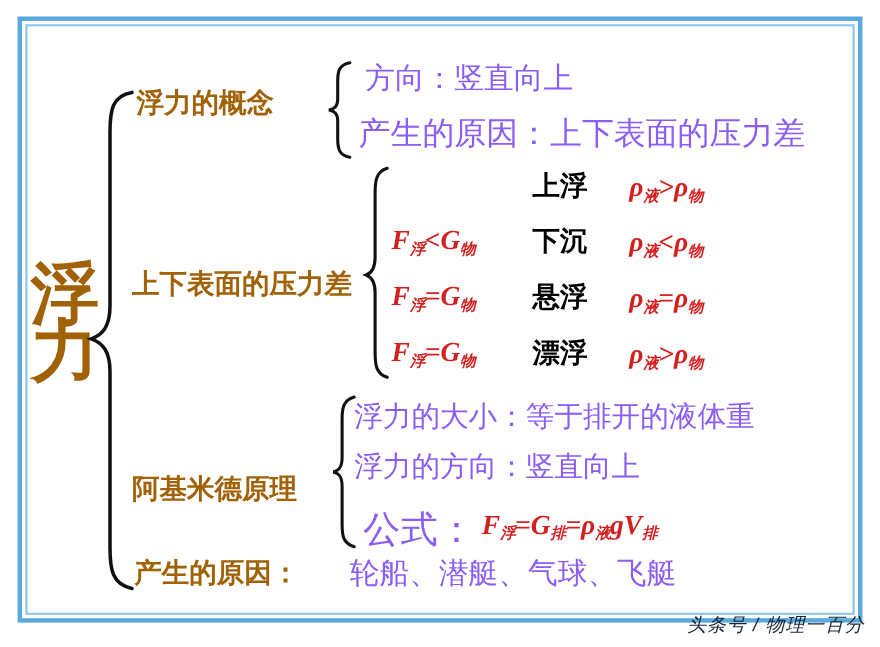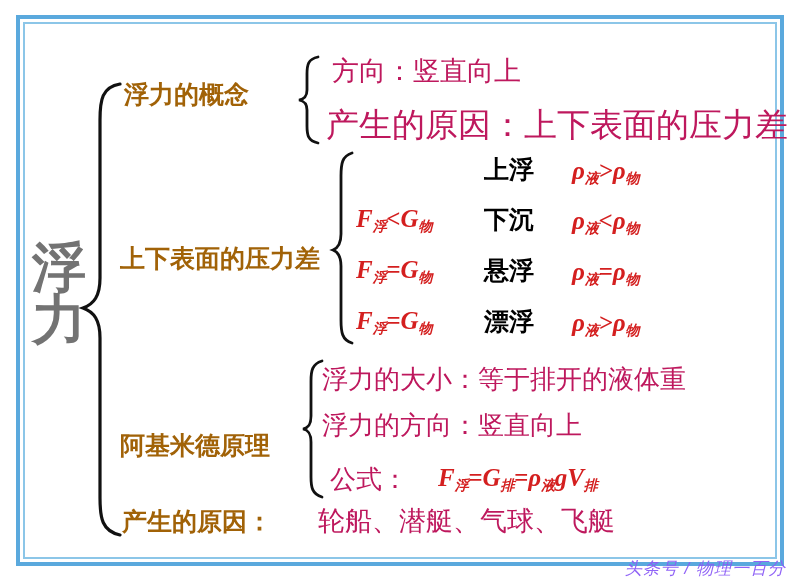--- a/index.html
+++ b/index.html
@@ -43,31 +43,31 @@
     pointer-events: none;
   }
 
   
   .tx {
     position: absolute;
     white-space: nowrap;
     line-height: 1;
   }
   .blue   { color: #a16207; font-family: "Liberation Sans", "DejaVu Sans", sans-serif; font-weight: 600; }
-  .black  { color: #be185d; font-family: Liberation Sans, sans-serif; }
+  .black  { color: #8b5cf6; font-family: Liberation Serif, serif; }
 
   .title-main {
     position: absolute;
     left: 28px;
     top: 242px;
     width: 62px;
-    color: #737373;
+    color: #a16207;
     font-family: "Liberation Serif", "DejaVu Serif", serif;
     font-weight: 700;
-    font-size: 54px;
+    font-size: 62px;
     line-height: 52px;
     text-align: center;
     letter-spacing: 0px;
   }
 
   
   .f {
     font-family: "Liberation Serif", "DejaVu Serif", serif;
     color: #d41f1f;
     font-weight: 700;
@@ -91,21 +91,21 @@
 
   
   .brace { position: absolute; }
   .brace svg { display: block; overflow: visible; }
 
   
   .watermark {
     position: absolute;
     right: 14px;
     bottom: 8px;
-    color: #8b5cf6;
+    color: #0f172a;
     font-family: "Liberation Sans", "DejaVu Sans", sans-serif;
     font-size: 17px;
     font-style: italic;
     letter-spacing: 1px;
     white-space: nowrap;
     opacity: 0.95;
   }
 </style>
 </head>
 <body>
@@ -125,21 +125,21 @@
 
   <div class="tx blue" style="left:124px; top:82px; font-size:25px;">浮力的概念</div>
 
   <div class="brace" style="left:296px; top:54px;">
     <svg width="26" height="92" viewBox="0 0 26 92">
       <path d="M22 3 C12 5, 11 11, 11 20 L11 36 C11 43, 8 45, 3 46 C8 47, 11 49, 11 56 L11 72 C11 81, 12 87, 22 89" fill="none" stroke="#111111" stroke-width="2.8" stroke-linecap="round"></path>
     </svg>
   </div>
 
   <div class="tx black" style="left:332px; top:58px; font-size:27px;">方向：竖直向上</div>
-  <div class="tx black" style="left:326px; top:108px; font-size:33px;">产生的原因：上下表面的压力差</div>
+  <div class="tx black" style="left:326px; top:108px; font-size:29px;">产生的原因：上下表面的压力差</div>
 
   <div class="tx blue" style="left:120px; top:246px; font-size:25px;">上下表面的压力差</div>
 
   <div class="brace" style="left:330px; top:150px;">
     <svg width="26" height="196" viewBox="0 0 26 196">
       <path d="M22 3 C12 6, 11 14, 11 26 L11 84 C11 94, 8 98, 3 100 C8 102, 11 106, 11 116 L11 170 C11 182, 12 190, 22 193" fill="none" stroke="#111111" stroke-width="2.8" stroke-linecap="round"></path>
     </svg>
   </div>
 
   <div class="tx cnword" style="left:484px; top:157px;">上浮</div>
@@ -175,21 +175,21 @@
 
   <div class="brace" style="left:300px; top:358px;">
     <svg width="26" height="142" viewBox="0 0 26 142">
       <path d="M22 3 C12 6, 11 13, 11 23 L11 58 C11 67, 8 70, 3 71 C8 72, 11 75, 11 84 L11 119 C11 129, 12 136, 22 139" fill="none" stroke="#111111" stroke-width="2.8" stroke-linecap="round"></path>
     </svg>
   </div>
 
   <div class="tx black" style="left:322px; top:366px; font-size:26px;">浮力的大小：等于排开的液体重</div>
   <div class="tx black" style="left:322px; top:412px; font-size:26px;">浮力的方向：竖直向上</div>
 
-  <div class="tx black" style="left:330px; top:466px; font-size:26px;">公式：</div>
+  <div class="tx black" style="left:330px; top:466px; font-size:34px;">公式：</div>
   <div class="tx" style="left:438px; top:465px;">
     <span class="f">F</span><span class="f sub">浮</span><span class="f op">=</span><span class="f">G</span><span class="f sub">排</span><span class="f op">=</span><span class="f rho">ρ</span><span class="f sub">液</span><span class="f">g</span><span class="f">V</span><span class="f sub">排</span>
   </div>
 
   <div class="tx blue" style="left:122px; top:509px; font-size:25px;">产生的原因：</div>
   <div class="tx black" style="left:318px; top:508px; font-size:27px;">轮船、潜艇、气球、飞艇</div>
 
   <div class="watermark">头条号 / 物理一百分</div>
 
 </div>

